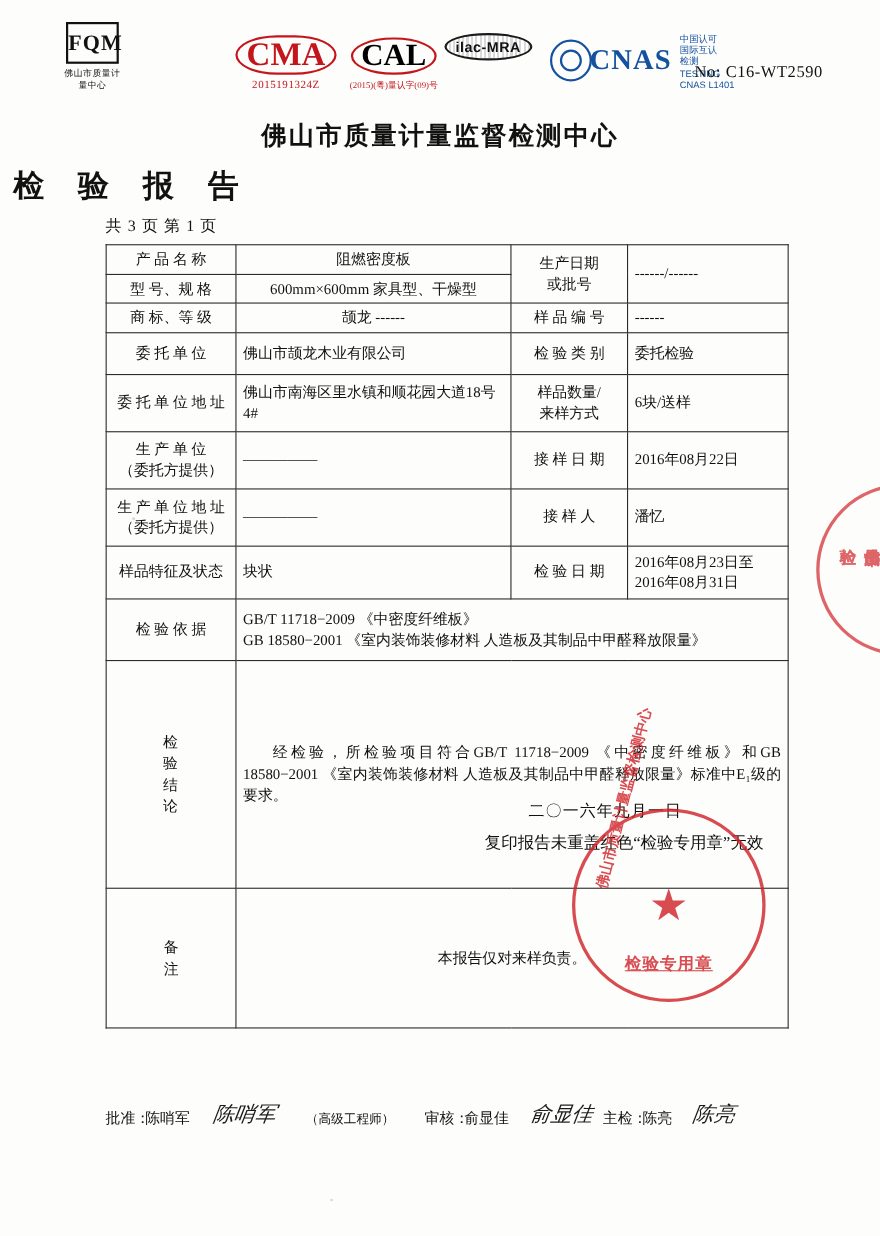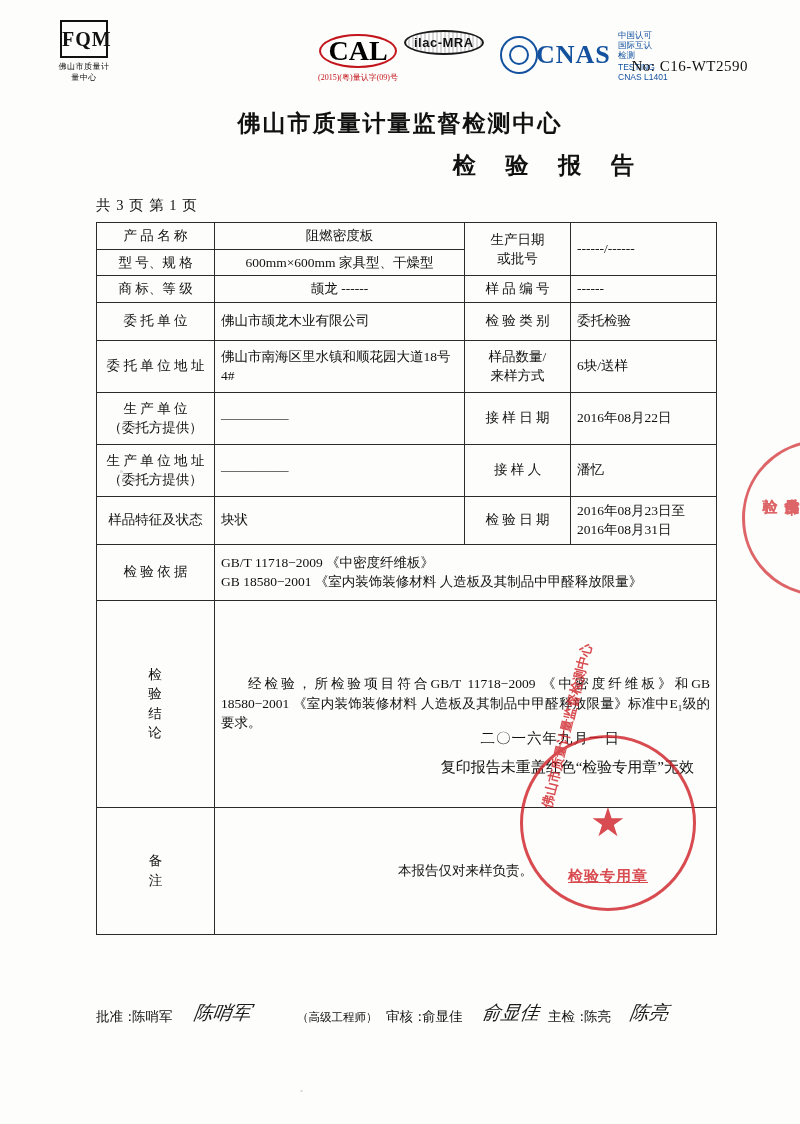--- a/index.html
+++ b/index.html
@@ -198,22 +198,22 @@
     text-align: center;
     font-size: 23px;
     font-weight: bold;
     letter-spacing: 2px;
   }
   .doc-title {
     position: absolute;
     top: 150px;
     left: 0;
     width: 646px;
-    text-align: right;
-    font-size: 23px;
+    text-align: left;
+    font-size: 28px;
     font-weight: bold;
     letter-spacing: 12px;
     text-indent: 12px;
   }
 
   .meta-row {
     position: absolute;
     top: 196px;
     left: 96px;
     width: 620px;
@@ -309,21 +309,21 @@
   }
   .foot-item { position: absolute; white-space: nowrap; }
   .sig {
     font-family: "Liberation Serif", serif;
     font-style: italic;
     color: #1a1a1a;
     font-size: 19px;
     transform: skewX(-8deg);
     display: inline-block;
   }
-  .small-note { font-size: 11.5px; margin-left: 19px; }
+  .small-note { font-size: 11.5px; }
 
   
   .seal {
     position: absolute;
     border: 3px solid #d0252b;
     border-radius: 50%;
     color: #d0252b;
     opacity: 0.82;
     pointer-events: none;
   }
@@ -397,20 +397,24 @@
 
 <div class="page">
 
   <div class="logo-row">
 
     <div class="fqm-logo">
       <div class="fqm-box">FQM</div>
       <div class="fqm-caption">佛山市质量计量中心</div>
     </div>
 
+    <div class="cma-logo">
+      <span class="cma-mark">CMA</span>
+      <div class="cma-code">2015191324Z</div>
+    </div>
 
     <div class="cal-logo">
       <span class="cal-mark">CAL</span>
       <div class="cal-code">(2015)(粤)量认字(09)号</div>
     </div>
 
     <div class="ilac-logo">
       <span class="ilac-mark">ilac-MRA</span>
     </div>
 

